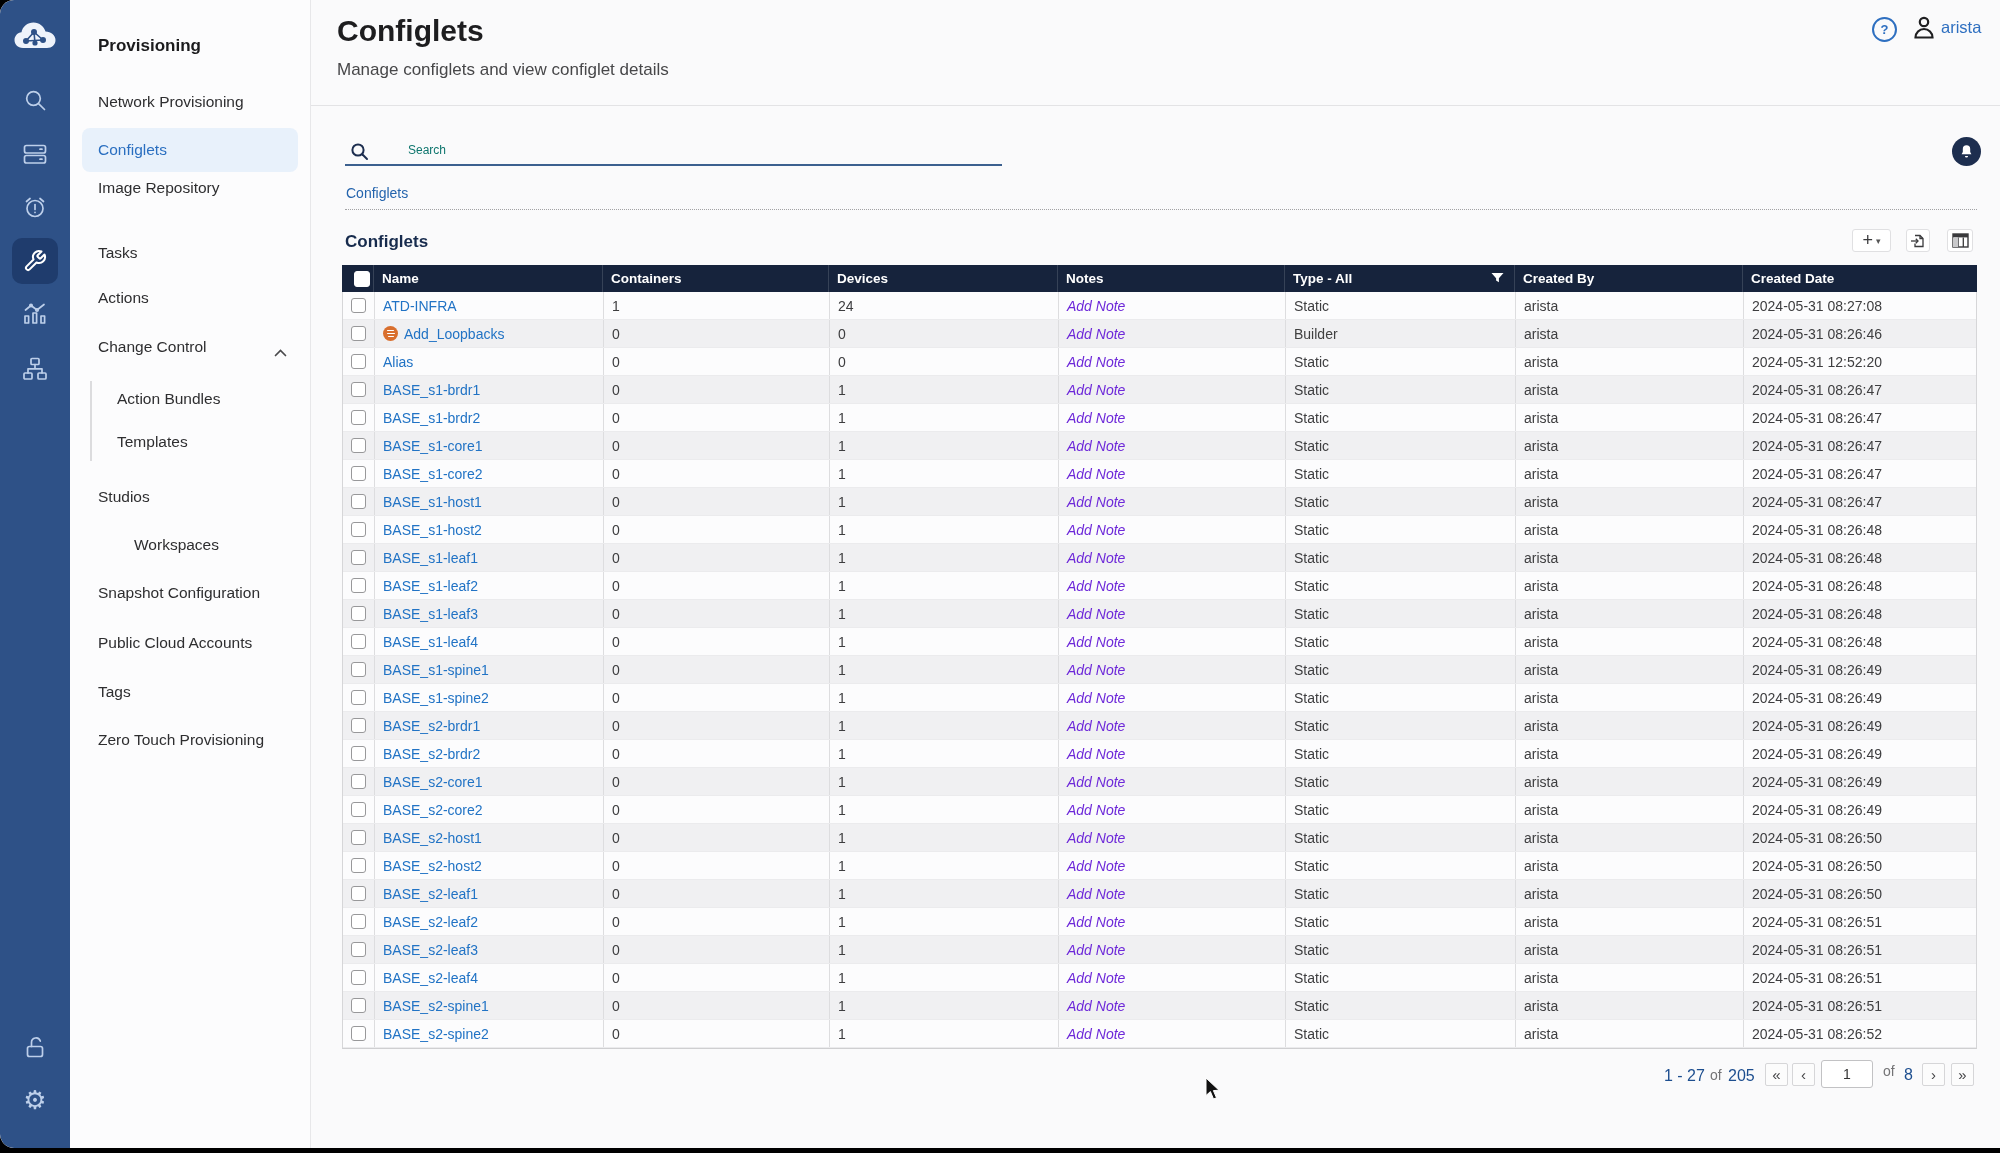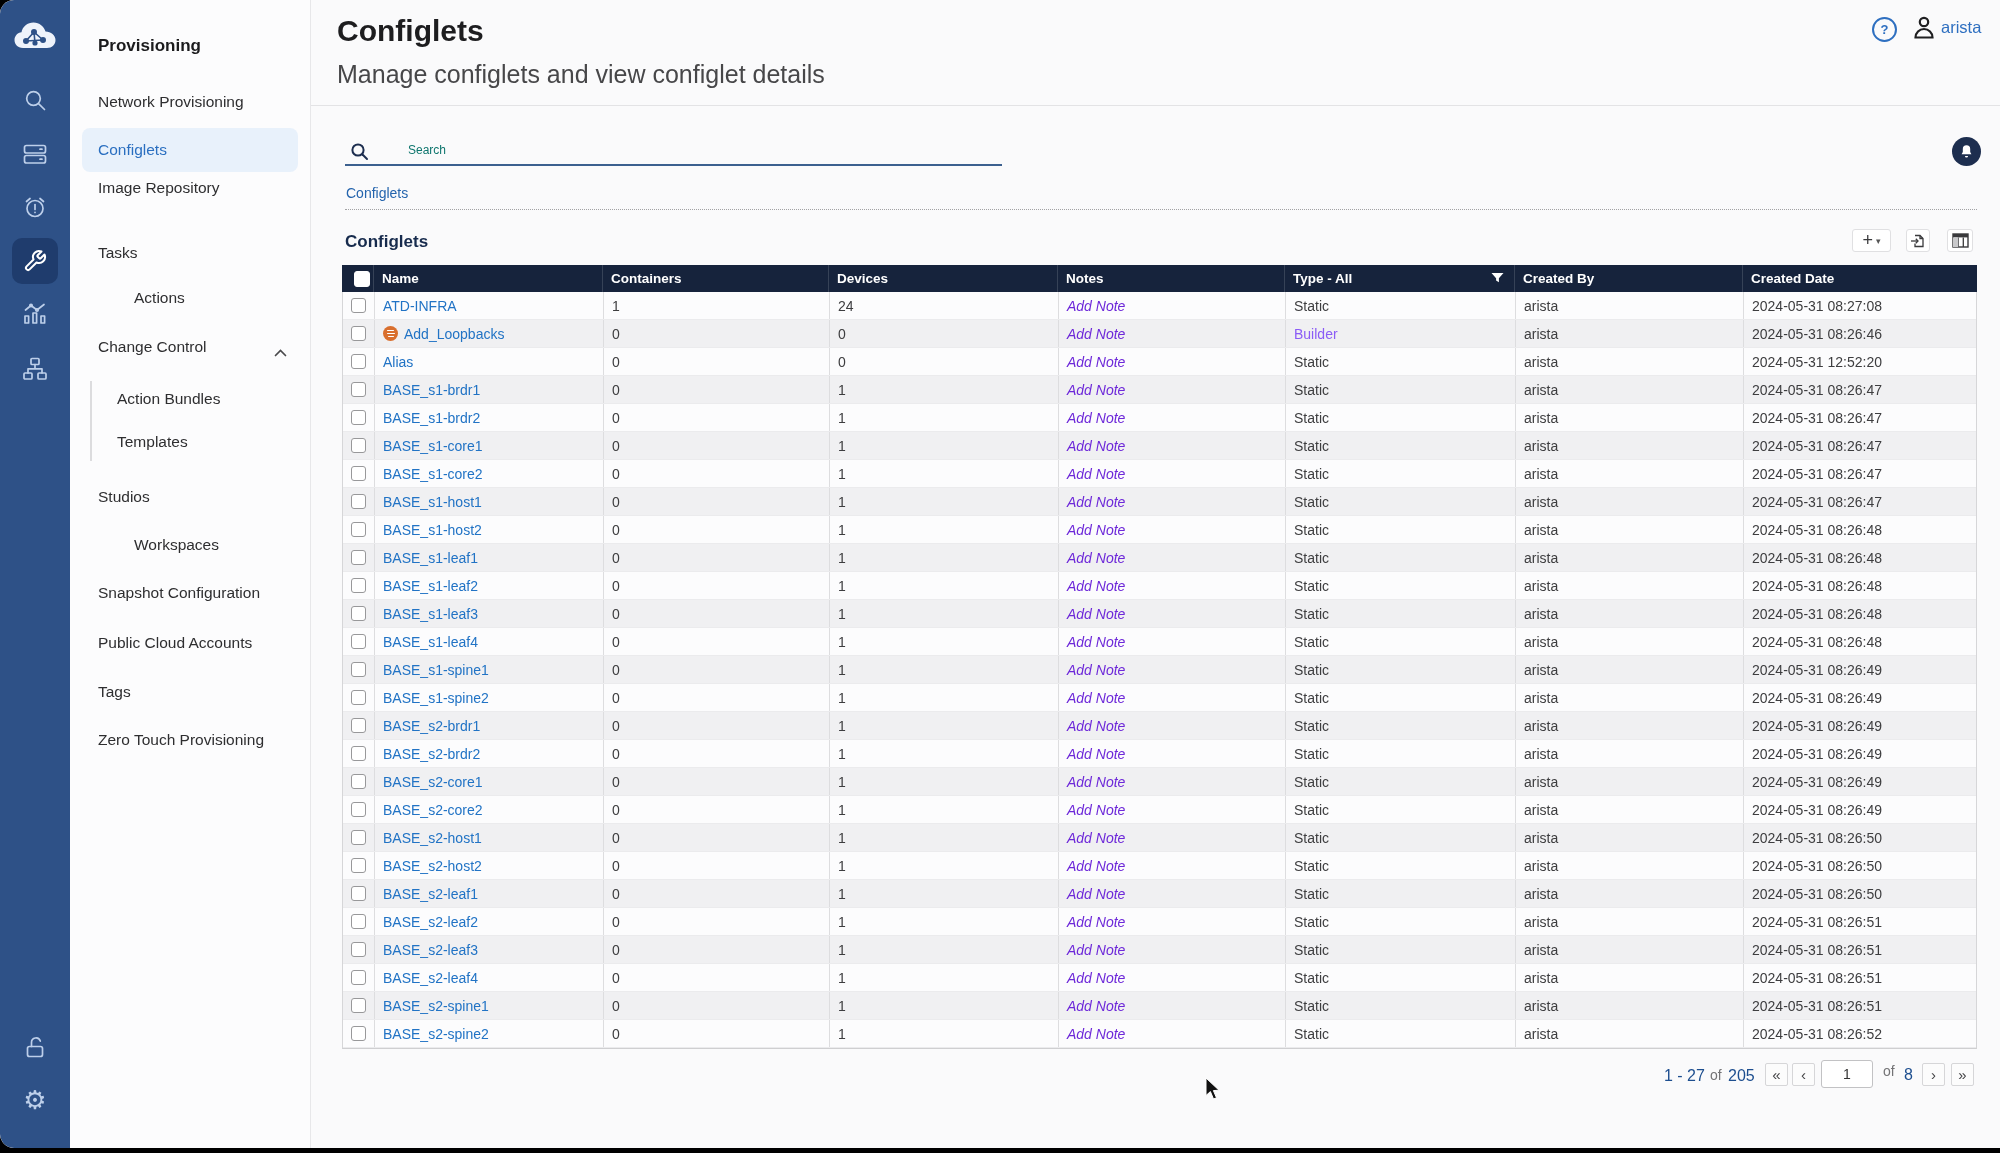--- a/index.html
+++ b/index.html
@@ -22,21 +22,21 @@
   .nav-item .lbl{padding-left:28px;}
   .nav-item.child .lbl{padding-left:47px;}
   .nav-item.active-pill{left:12px;width:216px;background:#e8f1fb;border-radius:8px;color:#2a6fc0;}
   .nav-item.active-pill .lbl{padding-left:16px;}
   .tree-line{position:absolute;left:20px;top:381px;width:2px;height:80px;background:#dcdcde;}
   .chev-up{position:absolute;left:204px;top:50%;margin-top:-4px;}
 
   
   .content{position:absolute;left:311px;top:0;width:1689px;height:1148px;}
   .page-title{position:absolute;left:26px;top:14px;font-size:30px;font-weight:bold;color:#1d1d1f;}
-  .page-sub{position:absolute;left:26px;top:60px;font-size:25px;color:#474749;}
+  .page-sub{position:absolute;left:26px;top:60px;font-size:17px;color:#474749;}
   .help-btn{position:absolute;left:1561px;top:17px;width:21px;height:21px;border:2px solid #2e6fc0;border-radius:50%;color:#2e6fc0;font-size:13px;font-weight:bold;display:flex;align-items:center;justify-content:center;}
   .person{position:absolute;left:1601px;top:15px;}
   .user-name{position:absolute;left:1630px;top:18px;font-size:16.5px;color:#2e6fc0;}
   .hdr-divider{position:absolute;left:0;top:105px;width:1689px;height:1px;background:#e3e3e5;}
 
   
   .search-ic{position:absolute;left:39px;top:142px;}
   .search-text{position:absolute;left:71px;top:143px;font-size:12px;color:#0f766e;margin-left:26px;}
   .search-line{position:absolute;left:34px;top:164px;width:657px;height:2px;background:#3c608f;}
   .bell{position:absolute;left:1641px;top:137px;width:29px;height:29px;border-radius:50%;background:#1d2e4f;display:flex;align-items:center;justify-content:center;}
@@ -61,21 +61,21 @@
   .trow{height:28px;align-items:center;font-size:14px;color:#3d3d3f;border-bottom:1px solid #ebebed;background:#fcfcfd;}
   .trow.even{background:#f0f0f2;}
   .tbody{border-left:1px solid #d6d6d8;border-right:1px solid #d6d6d8;border-bottom:1px solid #cfcfd1;box-sizing:border-box;}
   .td{height:100%;display:flex;align-items:center;padding-left:8px;box-sizing:border-box;border-right:1px solid #dddddf;overflow:hidden;white-space:nowrap;}
   .td:last-child{border-right:none;}
   .cbcell{justify-content:center;padding-left:0;}
   .cb{width:15px;height:15px;border:1.5px solid #98989a;border-radius:3px;background:#fff;box-sizing:border-box;}
   .cb.head{background:#fff;border:1px solid #fff;width:16px;height:16px;}
   .rowlink{color:#2173c5;text-decoration:none;}
   .notecell{font-style:italic;color:#6d28d9;}
-  .td.builder{color:#8b5cf6;}
+  .td.builder{color:#404040;}
   .bicon{width:15px;height:15px;border-radius:50%;background:#d96f2e;display:inline-flex;flex-direction:column;align-items:center;justify-content:center;gap:1.5px;margin-right:6px;flex:0 0 auto;}
   .bicon span{display:block;height:1.5px;background:#fff;border-radius:1px;}
   .bicon span:nth-child(1){width:7px;}.bicon span:nth-child(2){width:8px;}.bicon span:nth-child(3){width:6px;}
   .pg-range{position:absolute;left:1353px;top:1067px;color:#1d4e8f;}
   .pg-of1{position:absolute;left:1399px;top:1067px;color:#737375;font-size:14px;}
   .pg-total{position:absolute;left:1417px;top:1067px;color:#1d4e8f;}
   .pgbtn{position:absolute;top:1063px;width:23px;height:23px;border:1px solid #d6d6d8;background:#fcfcfc;border-radius:2px;color:#454547;font-size:15px;display:flex;align-items:center;justify-content:center;box-sizing:border-box;}
   .pg-input{position:absolute;left:1510px;top:1060px;width:52px;height:28px;border:1px solid #c2c2c4;border-radius:3px;background:#fff;font-size:14px;color:#333;text-align:center;box-sizing:border-box;font-family:inherit;}
   .pg-of2{position:absolute;left:1572px;top:1063px;color:#737375;font-size:14px;}
   .pg-pages{position:absolute;left:1593px;top:1066px;color:#1d4e8f;}
@@ -170,21 +170,21 @@
           </div>
           <div class="nav-item active-pill" style="top: 128px;">
             <span class="lbl">Configlets</span>
           </div>
           <div class="nav-item" style="top: 166px; text-align: center;">
             <span class="lbl">Image Repository</span>
           </div>
           <div class="nav-item" style="top: 231px;">
             <span class="lbl">Tasks</span>
           </div>
-          <div class="nav-item" style="top: 276px; padding-left: 36px;">
+          <div class="nav-item" style="top: 276px;">
             <span class="lbl">Actions</span>
           </div>
           <div class="nav-item" style="top: 325px;">
             <span class="lbl">Change Control</span>
             <span class="chev-up"><svg width="13" height="8" viewBox="0 0 13 8" fill="none" stroke="#4a4a4c" stroke-width="1.7" stroke-linecap="round">
                 <polyline points="1.5,6.5 6.5,1.5 11.5,6.5"></polyline>
               </svg></span>
           </div>
           <div class="nav-item child" style="top: 377px;">
             <span class="lbl">Action Bundles</span>

